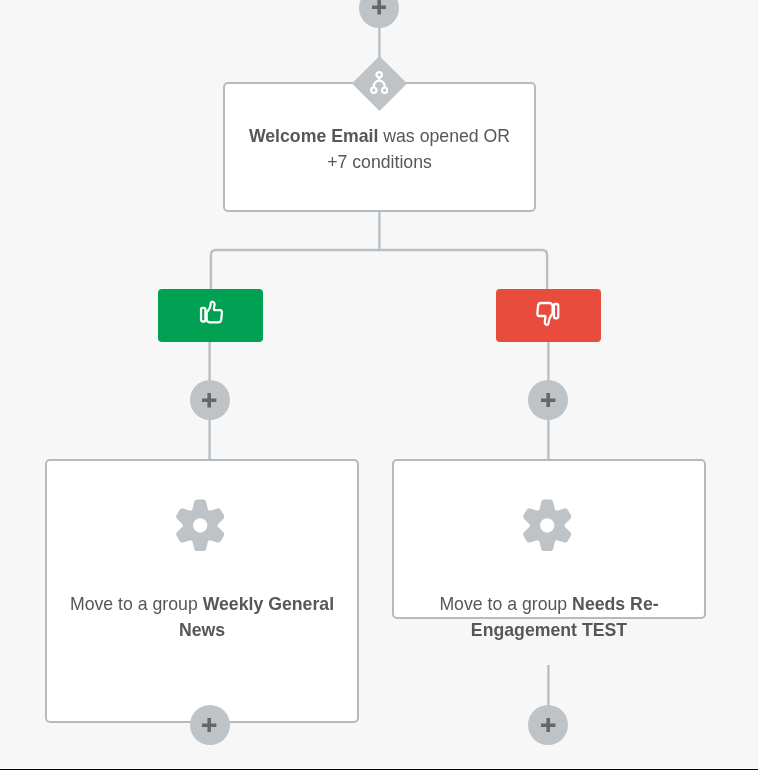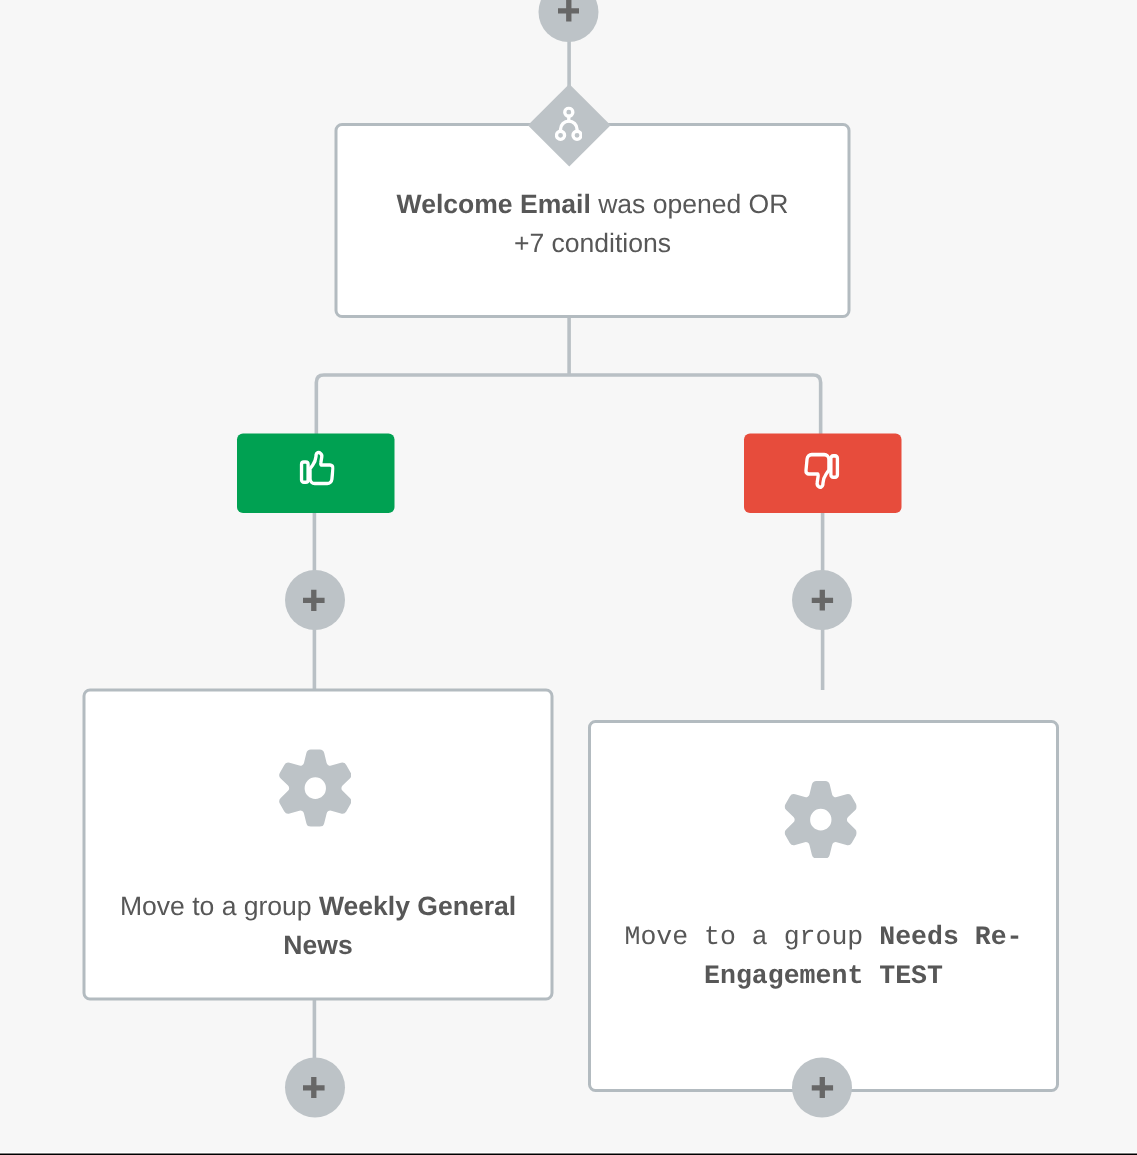--- a/index.html
+++ b/index.html
@@ -84,21 +84,21 @@
       <path d="M548.4 665 L548.4 706"></path>
     </g>
   </svg>
 
   <div class="plus-btn" style="left:359.1px; top:-12.5px;">
     <svg width="14.4" height="14.4" viewBox="0 0 14.6 14.6">
       <path d="M5.5 0h3.6v5.5h5.5v3.6h-5.5v5.5h-3.6v-5.5h-5.5v-3.6h5.5z" fill="#676767"></path>
     </svg>
   </div>
 
-  <div class="card" style="left:223px; top:82px; width:344px; height:130px;">
+  <div class="card" style="left:223px; top:82px; width:313px; height:130px;">
     <div class="card-text" style="top:39.2px; padding:0 18px;">
       <b>Welcome Email</b><span> was opened OR</span><br><span>+7 conditions</span>
     </div>
   </div>
 
   <div class="diamond-wrap" style="left:351.5px; top:55px;">
     <div class="dshape"></div>
     <svg width="18.4" height="23" viewBox="0 0 18.4 23">
       <g fill="none" stroke="#ffffff" stroke-width="2.2" stroke-linecap="round">
         <circle cx="9.2" cy="3.8" r="2.7"></circle>
@@ -132,30 +132,30 @@
     <svg width="14.4" height="14.4" viewBox="0 0 14.6 14.6">
       <path d="M5.5 0h3.6v5.5h5.5v3.6h-5.5v5.5h-3.6v-5.5h-5.5v-3.6h5.5z" fill="#676767"></path>
     </svg>
   </div>
   <div class="plus-btn" style="left:528.4px; top:380px;">
     <svg width="14.4" height="14.4" viewBox="0 0 14.6 14.6">
       <path d="M5.5 0h3.6v5.5h5.5v3.6h-5.5v5.5h-3.6v-5.5h-5.5v-3.6h5.5z" fill="#676767"></path>
     </svg>
   </div>
 
-  <div class="card" style="left:55px; top:459px; width:314px; height:208px;">
+  <div class="card" style="left:45px; top:459px; width:314px; height:264px;">
     <svg class="gear" width="48.4" height="52.9" viewBox="0 0 50 54" preserveAspectRatio="none" style="left:129.0px; top:37.5px;">
         <path fill="#bdc3c7" fill-rule="evenodd" d="M17.19 9.83 L18.85 3.04 A3.20 3.20 0 0 1 21.96 0.60 L28.04 0.60 A3.20 3.20 0 0 1 31.15 3.04 L32.81 9.83 A2.52 2.52 0 0 0 35.97 11.65 L42.68 9.70 A3.20 3.20 0 0 1 46.34 11.17 L49.38 16.43 A3.20 3.20 0 0 1 48.82 20.34 L43.78 25.18 A2.52 2.52 0 0 0 43.78 28.82 L48.82 33.66 A3.20 3.20 0 0 1 49.38 37.57 L46.34 42.83 A3.20 3.20 0 0 1 42.68 44.30 L35.97 42.35 A2.52 2.52 0 0 0 32.81 44.17 L31.15 50.96 A3.20 3.20 0 0 1 28.04 53.40 L21.96 53.40 A3.20 3.20 0 0 1 18.85 50.96 L17.19 44.17 A2.52 2.52 0 0 0 14.03 42.35 L7.32 44.30 A3.20 3.20 0 0 1 3.66 42.83 L0.62 37.57 A3.20 3.20 0 0 1 1.18 33.66 L6.22 28.82 A2.52 2.52 0 0 0 6.22 25.18 L1.18 20.34 A3.20 3.20 0 0 1 0.62 16.43 L3.66 11.17 A3.20 3.20 0 0 1 7.32 9.70 L14.03 11.65 A2.52 2.52 0 0 0 17.19 9.83 Z M25 19.65 A7.35 7.35 0 1 0 25 34.35 A7.35 7.35 0 1 0 25 19.65 Z"></path>
       </svg>
     <div class="card-text" style="top:130.2px; padding:0 18px;">
       <span>Move to a group </span><b>Weekly General News</b>
     </div>
   </div>
 
-  <div class="card" style="left:392px; top:480px; width:314px; height:248px;font-family:Liberation Mono, monospace;">
+  <div class="card" style="left:392px; top:459px; width:314px; height:160px;">
     <svg class="gear" width="48.4" height="52.9" viewBox="0 0 50 54" preserveAspectRatio="none" style="left:129.0px; top:37.5px;">
         <path fill="#bdc3c7" fill-rule="evenodd" d="M17.19 9.83 L18.85 3.04 A3.20 3.20 0 0 1 21.96 0.60 L28.04 0.60 A3.20 3.20 0 0 1 31.15 3.04 L32.81 9.83 A2.52 2.52 0 0 0 35.97 11.65 L42.68 9.70 A3.20 3.20 0 0 1 46.34 11.17 L49.38 16.43 A3.20 3.20 0 0 1 48.82 20.34 L43.78 25.18 A2.52 2.52 0 0 0 43.78 28.82 L48.82 33.66 A3.20 3.20 0 0 1 49.38 37.57 L46.34 42.83 A3.20 3.20 0 0 1 42.68 44.30 L35.97 42.35 A2.52 2.52 0 0 0 32.81 44.17 L31.15 50.96 A3.20 3.20 0 0 1 28.04 53.40 L21.96 53.40 A3.20 3.20 0 0 1 18.85 50.96 L17.19 44.17 A2.52 2.52 0 0 0 14.03 42.35 L7.32 44.30 A3.20 3.20 0 0 1 3.66 42.83 L0.62 37.57 A3.20 3.20 0 0 1 1.18 33.66 L6.22 28.82 A2.52 2.52 0 0 0 6.22 25.18 L1.18 20.34 A3.20 3.20 0 0 1 0.62 16.43 L3.66 11.17 A3.20 3.20 0 0 1 7.32 9.70 L14.03 11.65 A2.52 2.52 0 0 0 17.19 9.83 Z M25 19.65 A7.35 7.35 0 1 0 25 34.35 A7.35 7.35 0 1 0 25 19.65 Z"></path>
       </svg>
     <div class="card-text" style="top:130.2px; padding:0 18px;">
       <span>Move to a group </span><b>Needs Re-Engagement TEST</b>
     </div>
   </div>
 
   <div class="plus-btn" style="left:189.6px; top:704.9px;">
     <svg width="14.4" height="14.4" viewBox="0 0 14.6 14.6">

